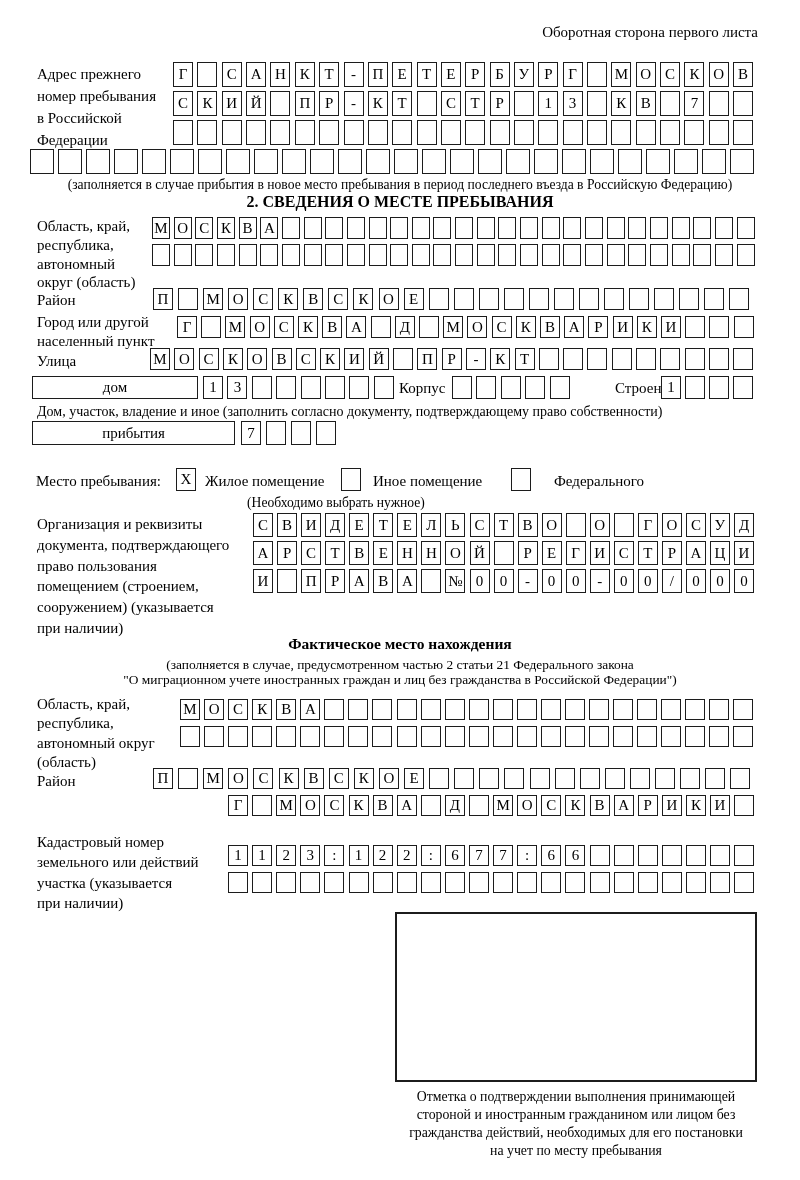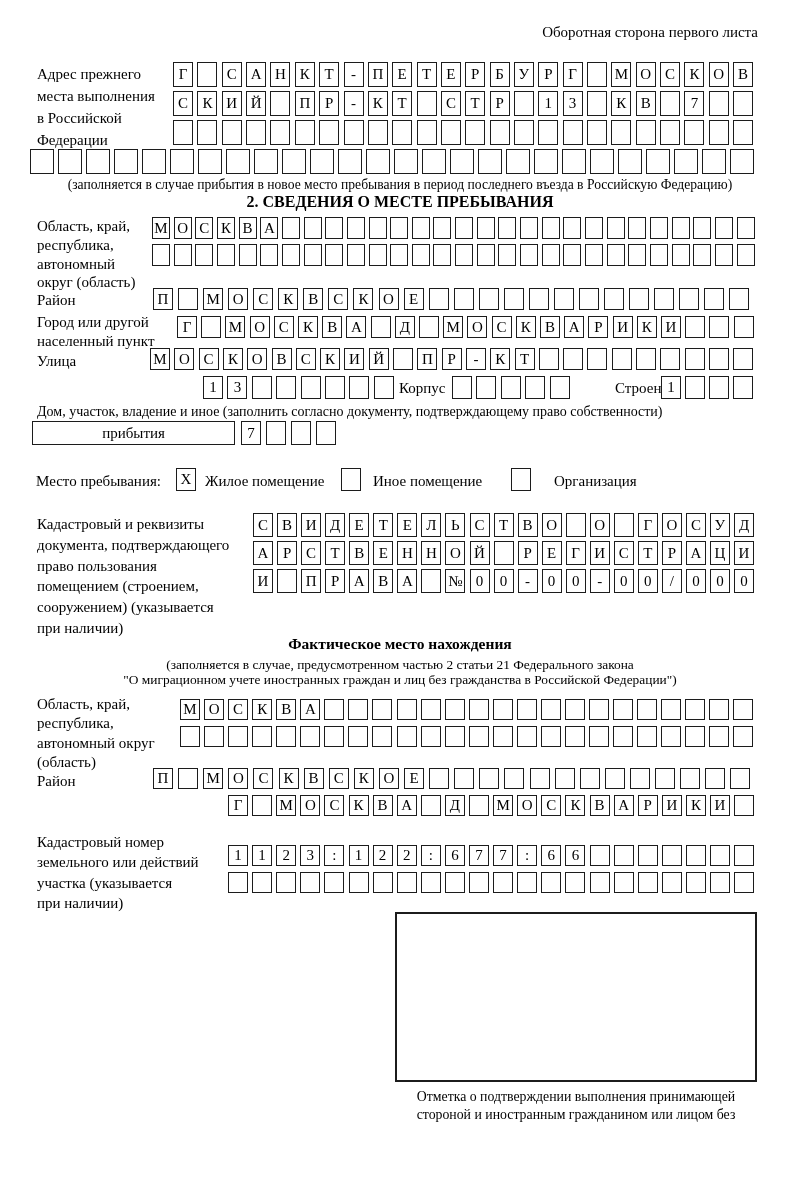--- a/index.html
+++ b/index.html
@@ -32,57 +32,59 @@
 </style>
 </head>
 <body>
 
 <div id="form-page">
 
   <div class="abs" style="left:400px;top:24px;width:358px;text-align:right;font-size:15px;">Оборотная сторона первого листа</div>
 
   <div class="lbl-block" style="left:37px;top:63px;line-height:22px;">
     <div>Адрес прежнего</div>
-    <div>места выполнения</div>
+    <div>номер пребывания</div>
     <div>в Российской</div>
     <div>Федерации</div>
   </div>
   <div class="cap center" style="left:0;top:177px;width:800px;">(заполняется в случае прибытия в новое место пребывания в период последнего въезда в Российскую Федерацию)</div>
 
   <div class="abs bold center" style="left:0;top:193px;width:800px;font-size:16px;">2. СВЕДЕНИЯ О МЕСТЕ ПРЕБЫВАНИЯ</div>
 
   <div class="lbl-block" style="left:37px;top:217px;line-height:18.8px;">
     <div>Область, край,</div>
     <div>республика,</div>
     <div>автономный</div>
     <div>округ (область)</div>
   </div>
   <div class="lbl" style="left:37px;top:290px;">Район</div>
   <div class="lbl-block" style="left:37px;top:313px;line-height:18.6px;">
     <div>Город или другой</div>
     <div>населенный пункт</div>
   </div>
   <div class="lbl" style="left:37px;top:351px;">Улица</div>
 
+  <div class="widebox" style="left:32px;top:376px;width:166px;height:23px;line-height:21px;">дом</div>
   <div class="lbl" style="left:399px;top:378px;">Корпус</div>
   <div class="lbl" style="left:615px;top:378px;">Строение</div>
   <div class="cap" style="left:37px;top:404px;font-size:14px;">Дом, участок, владение и иное (заполнить согласно документу, подтверждающему право собственности)</div>
 
   <div class="widebox" style="left:32px;top:421px;width:203px;height:24px;line-height:22px;">прибытия</div>
 
   <div class="lbl" style="left:36px;top:471px;">Место пребывания:</div>
   <div class="cbox" style="left:176px;top:468px;">X</div>
   <div class="lbl" style="left:205px;top:471px;">Жилое помещение</div>
   <div class="cbox" style="left:341px;top:468px;"></div>
   <div class="lbl" style="left:373px;top:471px;">Иное помещение</div>
   <div class="cbox" style="left:511px;top:468px;"></div>
-  <div class="lbl" style="left:554px;top:471px;">Организация</div>
+  <div class="lbl" style="left:554px;top:471px;">Федерального</div>
+  <div class="cap center" style="left:36px;top:495px;width:600px;">(Необходимо выбрать нужное)</div>
 
   <div class="lbl-block" style="left:37px;top:514px;line-height:20.8px;">
-    <div>Кадастровый и реквизиты</div>
+    <div>Организация и реквизиты</div>
     <div>документа, подтверждающего</div>
     <div>право пользования</div>
     <div>помещением (строением,</div>
     <div>сооружением) (указывается</div>
     <div>при наличии)</div>
   </div>
 
   <div class="abs bold center" style="left:0;top:635px;width:800px;font-size:15.5px;">Фактическое место нахождения</div>
   <div class="cap center" style="left:0;top:657px;width:800px;font-size:13.4px;">(заполняется в случае, предусмотренном частью 2 статьи 21 Федерального закона</div>
   <div class="cap center" style="left:0;top:672px;width:800px;font-size:13.4px;">"О миграционном учете иностранных граждан и лиц без гражданства в Российской Федерации")</div>
@@ -98,20 +100,22 @@
     <div>Кадастровый номер</div>
     <div>земельного или действий</div>
     <div>участка (указывается</div>
     <div>при наличии)</div>
   </div>
 
   <div class="stamp" style="left:395px;top:912px;width:362px;height:170px;"></div>
   <div class="lbl-block center" style="left:386px;top:1088px;width:380px;font-size:13.8px;line-height:18px;white-space:normal;">
     <div>Отметка о подтверждении выполнения принимающей</div>
     <div>стороной и иностранным гражданином или лицом без</div>
+    <div>гражданства действий, необходимых для его постановки</div>
+    <div>на учет по месту пребывания</div>
   </div>
 
 <div class="cellrow" style="left: 173px; top: 62px;">
       <div class="cell" style="left: 0px; width: 20px; height: 25px; line-height: 23px;">Г</div>
       <div class="cell" style="left: 24.4px; width: 20px; height: 25px; line-height: 23px;"></div>
       <div class="cell" style="left: 48.7px; width: 20px; height: 25px; line-height: 23px;">С</div>
       <div class="cell" style="left: 73.1px; width: 20px; height: 25px; line-height: 23px;">А</div>
       <div class="cell" style="left: 97.4px; width: 20px; height: 25px; line-height: 23px;">Н</div>
       <div class="cell" style="left: 121.8px; width: 20px; height: 25px; line-height: 23px;">К</div>
       <div class="cell" style="left: 146.1px; width: 20px; height: 25px; line-height: 23px;">Т</div>

